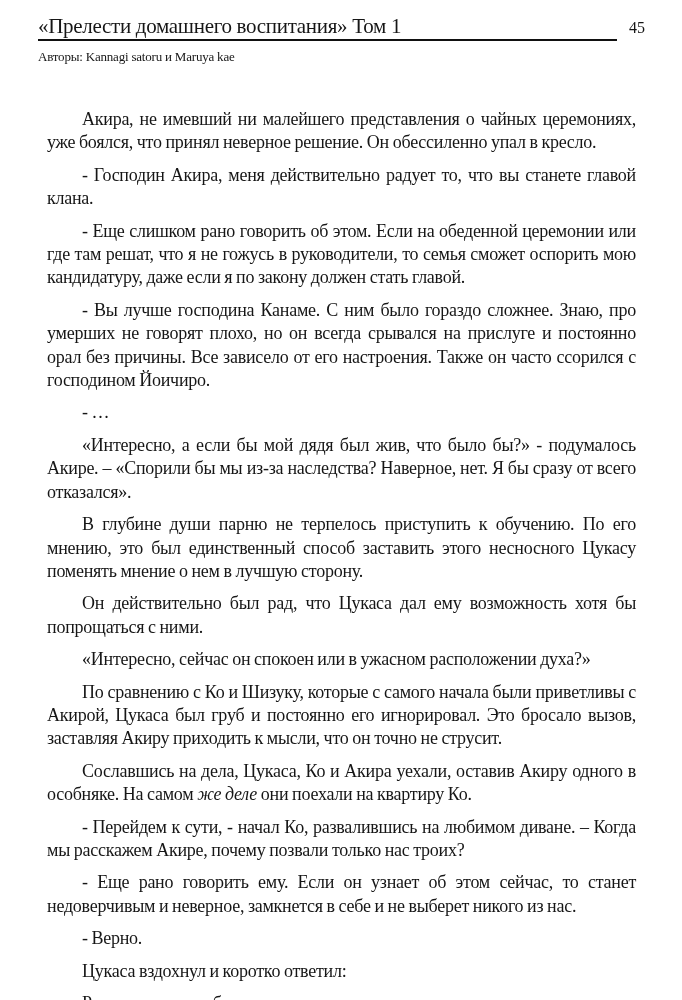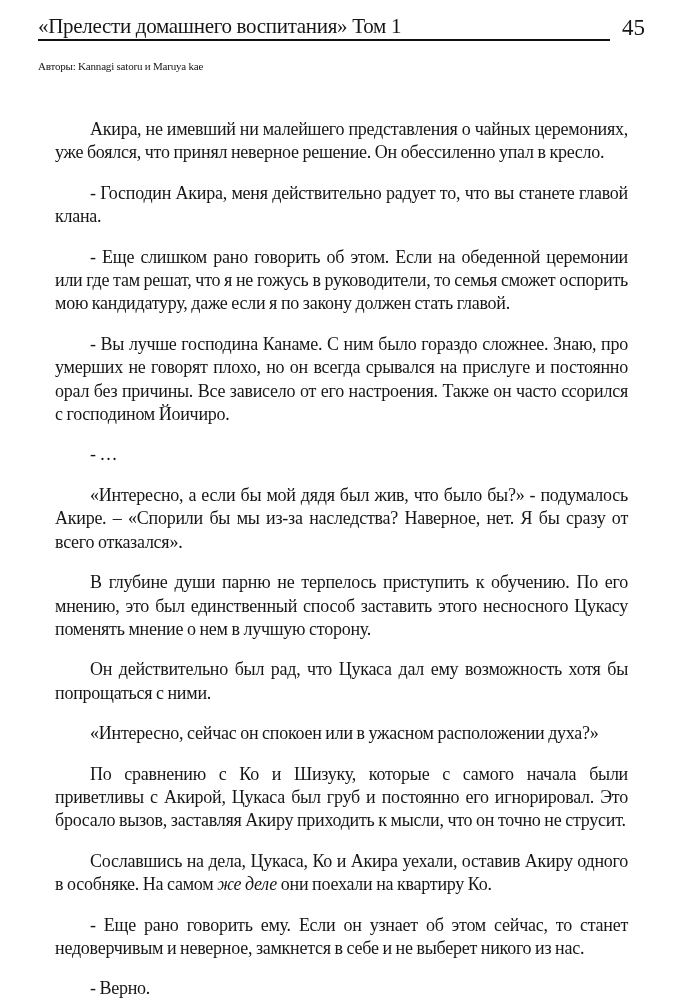--- a/index.html
+++ b/index.html
@@ -26,41 +26,41 @@
   .header-title {
     flex: 1;
     font-size: 21px;
     line-height: 24px;
     border-bottom: 2.5px solid #111111;
     padding-bottom: 1px;
     letter-spacing: -0.3px;
     white-space: nowrap;
   }
   .page-number {
-    font-size: 23px;
+    font-size: 16px;
     line-height: 26px;
     margin-left: 12px;
     padding-bottom: 0;
   }
   .authors-line {
-    font-size: 11px;
+    font-size: 13px;
     line-height: 15px;
-    margin-top: 18px;
+    margin-top: 8px;
     letter-spacing: -0.2px;
   }
   .document-body {
     margin-top: 44px;
     font-size: 18px;
     line-height: 23.4px;
     text-align: justify;
     letter-spacing: -0.25px;
     word-spacing: -0.5px;
   }
   .document-body p {
-    margin: 17px;
+    margin: 9px;
     padding: 0;
     text-indent: 35px;
     font-family: Liberation Serif, serif;
   }
   .document-body em {
     font-style: italic;
   }
 </style>
 </head>
 <body>
@@ -77,18 +77,19 @@
       <p><span>- Господин Акира, меня действительно радует то, что вы станете главой клана.</span></p>
       <p><span>- Еще слишком рано говорить об этом. Если на обеденной церемонии или где там решат, что я не гожусь в руководители, то семья сможет оспорить мою кандидатуру, даже если я по закону должен стать главой.</span></p>
       <p><span>- Вы лучше господина Канаме. С ним было гораздо сложнее. Знаю, про умерших не говорят плохо, но он всегда срывался на прислуге и постоянно орал без причины. Все зависело от его настроения. Также он часто ссорился с господином Йоичиро.</span></p>
       <p><span>- …</span></p>
       <p><span>«Интересно, а если бы мой дядя был жив, что было бы?» - подумалось Акире. – «Спорили бы мы из-за наследства? Наверное, нет. Я бы сразу от всего отказался».</span></p>
       <p><span>В глубине души парню не терпелось приступить к обучению. По его мнению, это был единственный способ заставить этого несносного Цукасу поменять мнение о нем в лучшую сторону.</span></p>
       <p><span>Он действительно был рад, что Цукаса дал ему возможность хотя бы попрощаться с ними.</span></p>
       <p><span>«Интересно, сейчас он спокоен или в ужасном расположении духа?»</span></p>
       <p><span>По сравнению с Ко и Шизуку, которые с самого начала были приветливы с Акирой, Цукаса был груб и постоянно его игнорировал. Это бросало вызов, заставляя Акиру приходить к мысли, что он точно не струсит.</span></p>
       <p><span>Сославшись на дела, Цукаса, Ко и Акира уехали, оставив Акиру одного в особняке. На самом </span><em>же деле</em><span> они поехали на квартиру Ко.</span></p>
+      <p><span>- Перейдем к сути, - начал Ко, развалившись на любимом диване. – Когда мы расскажем Акире, почему позвали только нас троих?</span></p>
       <p><span>- Еще рано говорить ему. Если он узнает об этом сейчас, то станет недоверчивым и неверное, замкнется в себе и не выберет никого из нас.</span></p>
       <p><span>- Верно.</span></p>
       <p><span>Цукаса вздохнул и коротко ответил:</span></p>
       <p><span>Редко дела они собирались вот так.</span></p>
     </div>
 </div>
 
 </body></html>

